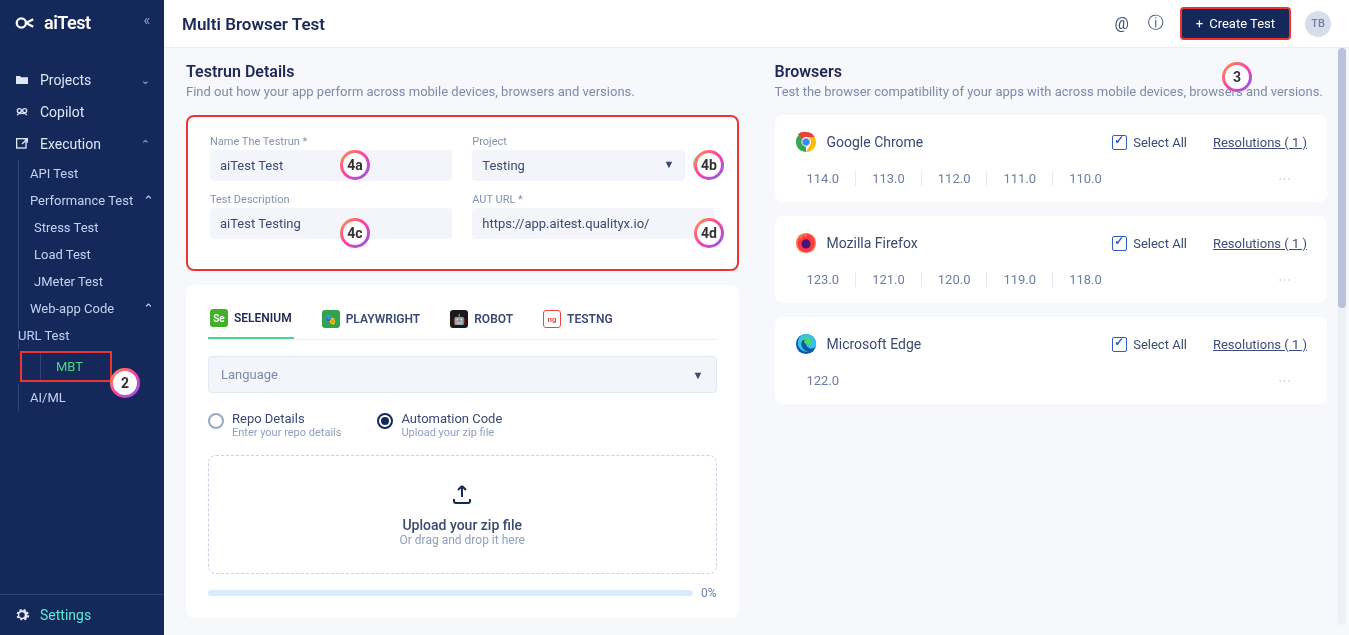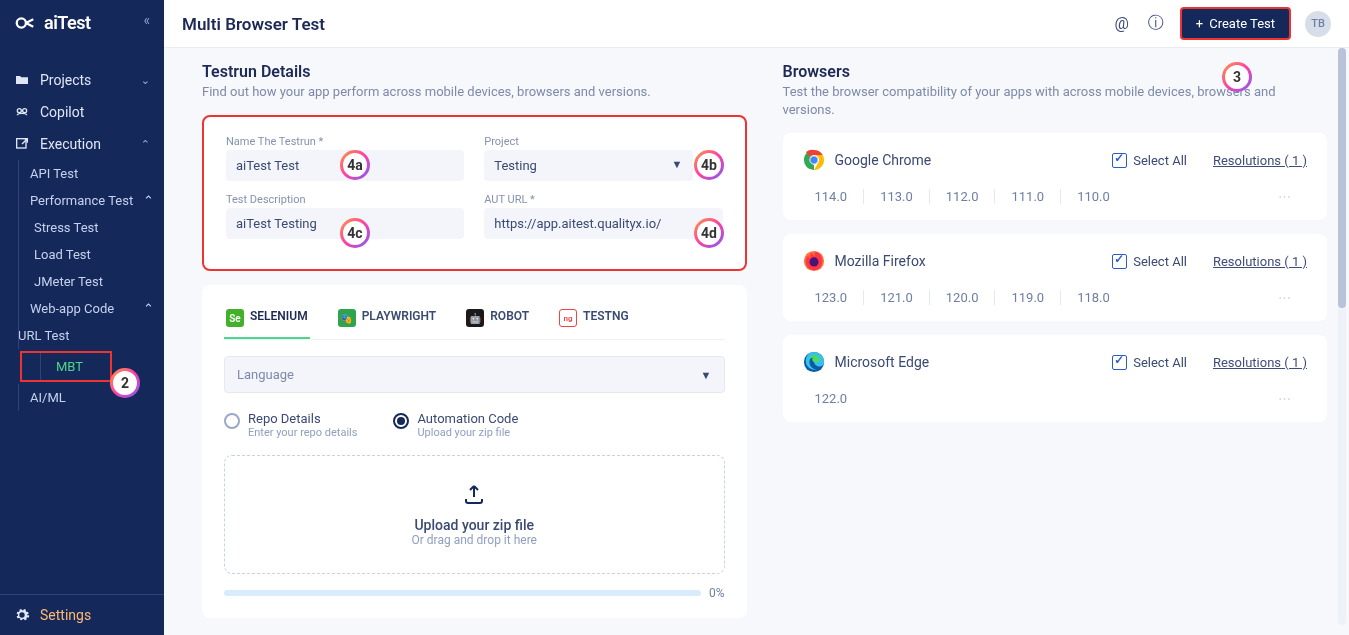--- a/index.html
+++ b/index.html
@@ -9,47 +9,47 @@
 .logo-row svg { flex-shrink:0; }
 .logo-text { font-weight:600; font-size:18px; letter-spacing:-0.5px; }
 .collapse-chev { margin-left:auto; color:#8ea0c8; font-size:14px; }
 .nav { margin-top: 18px; flex:1; overflow:auto; }
 .nav-item { display:flex; align-items:center; gap:10px; padding: 8px 14px; font-size:14px; color:#dfe6f5; cursor:pointer; }
 .nav-item .chev { margin-left:auto; font-size:11px; color:#9db0d8; }
 .nav-sub { padding: 6px 10px 6px 30px; font-size: 13px; color:#c5d2ee; cursor:pointer; display:flex; align-items:center; position:relative; }
 .nav-sub:before { content:""; position:absolute; left:18px; top:0; bottom:0; width:1px; background:#2e4378; }
 .nav-sub.green { color:#4dd68b; }
 .red-box { border:2px solid #e33; }
-.settings-row { border-top:1px solid #2e4378; padding: 12px 14px; display:flex; align-items:center; gap:10px; font-size:14px; color:#fdba74; }
+.settings-row { border-top:1px solid #2e4378; padding: 12px 14px; display:flex; align-items:center; gap:10px; font-size:14px; color:#5eead4; }
 
 .main { position:absolute; left:164px; top:0; right:0; bottom:0; display:flex; flex-direction:column; background:#f7f8fb; }
 .header { height:48px; background:#fff; border-bottom:1px solid #e8ecf3; display:flex; align-items:center; padding: 0 18px; }
 .header h1 { font-size:17px; font-weight:600; color:#1e2a56; }
 .header-right { margin-left:auto; display:flex; align-items:center; gap:14px; }
 .header-icon { width:20px; height:20px; display:flex; align-items:center; justify-content:center; color:#3f4d7a; font-size:16px; }
 .create-btn { background:#15285a; color:#fff; border:none; border-radius:4px; padding:7px 14px; font-size:13px; display:flex; align-items:center; gap:6px; cursor:pointer; }
 .avatar { width:26px; height:26px; border-radius:50%; background:#d8dee9; color:#6e7fa3; display:flex; align-items:center; justify-content:center; font-size:11px; font-weight:500; }
 
-.content { flex:1; display:flex; gap:36px; padding: 14px 22px; overflow:hidden;margin-left:16px; }
+.content { flex:1; display:flex; gap:36px; padding: 14px 22px; overflow:hidden; }
 .col { flex:1; min-width:0; }
 .col h2 { font-size:16px; color:#1e2a56; font-weight:600; margin-bottom:2px; }
 .col .desc { font-size:13px; color:#7d8aa8; margin-bottom:14px; line-height:1.4; }
 
 .card { background:#fff; border-radius:8px; padding:18px 22px; margin-bottom:14px; }
 .form-grid { display:flex; gap:20px; margin-bottom:12px; }
 .form-field { flex:1; position:relative; }
 .form-field label { font-size:11px; color:#8492b0; display:block; margin-bottom:2px; }
 .form-field .input { width:100%; background:#f3f5fa; border:none; border-radius:4px; padding:8px 10px; font-size:13px; color:#3a4a72; }
 .form-field.with-add { display:flex; align-items:flex-end; gap:8px; }
 .form-field.with-add .input-wrap { flex:1; }
 .add-circle { width:22px; height:22px; border:1.5px solid #4dd68b; border-radius:50%; color:#4dd68b; display:flex; align-items:center; justify-content:center; font-size:14px; margin-bottom:6px; }
 .dropdown-arrow { position:absolute; right:10px; bottom:10px; color:#3a4a72; font-size:11px; pointer-events:none; }
 
 .tabs { display:flex; gap:26px; border-bottom:1px solid #eef1f7; margin-bottom:16px; }
-.tab { display:flex; gap:6px; padding:6px 2px 10px; font-size:12px; font-weight:600; color:#3a4a72; cursor:pointer; }
+.tab { display:flex; align-items:center; gap:6px; padding:6px 2px 10px; font-size:12px; font-weight:600; color:#3a4a72; cursor:pointer; }
 .tab.active { color:#1e2a56; border-bottom:2px solid #4dd68b; }
 .tab .ticon { width:18px; height:18px; border-radius:3px; display:flex; align-items:center; justify-content:center; font-size:10px; color:#fff; }
 
 .lang-select { width:100%; background:#f3f5fa; border:1px solid #e3e8f2; border-radius:4px; padding:10px 12px; font-size:13px; color:#7d8aa8; position:relative; margin-bottom:18px; }
 .radios { display:flex; gap:36px; margin-bottom:16px; }
 .radio { display:flex; gap:8px; align-items:flex-start; }
 .radio-circle { width:16px; height:16px; border:2px solid #9aa8c6; border-radius:50%; margin-top:2px; flex-shrink:0; }
 .radio.checked .radio-circle { border-color:#15285a; position:relative; }
 .radio.checked .radio-circle:after { content:""; position:absolute; inset:2px; background:#15285a; border-radius:50%; }
 .radio .rlabel { font-size:13px; color:#3a4a72; }

